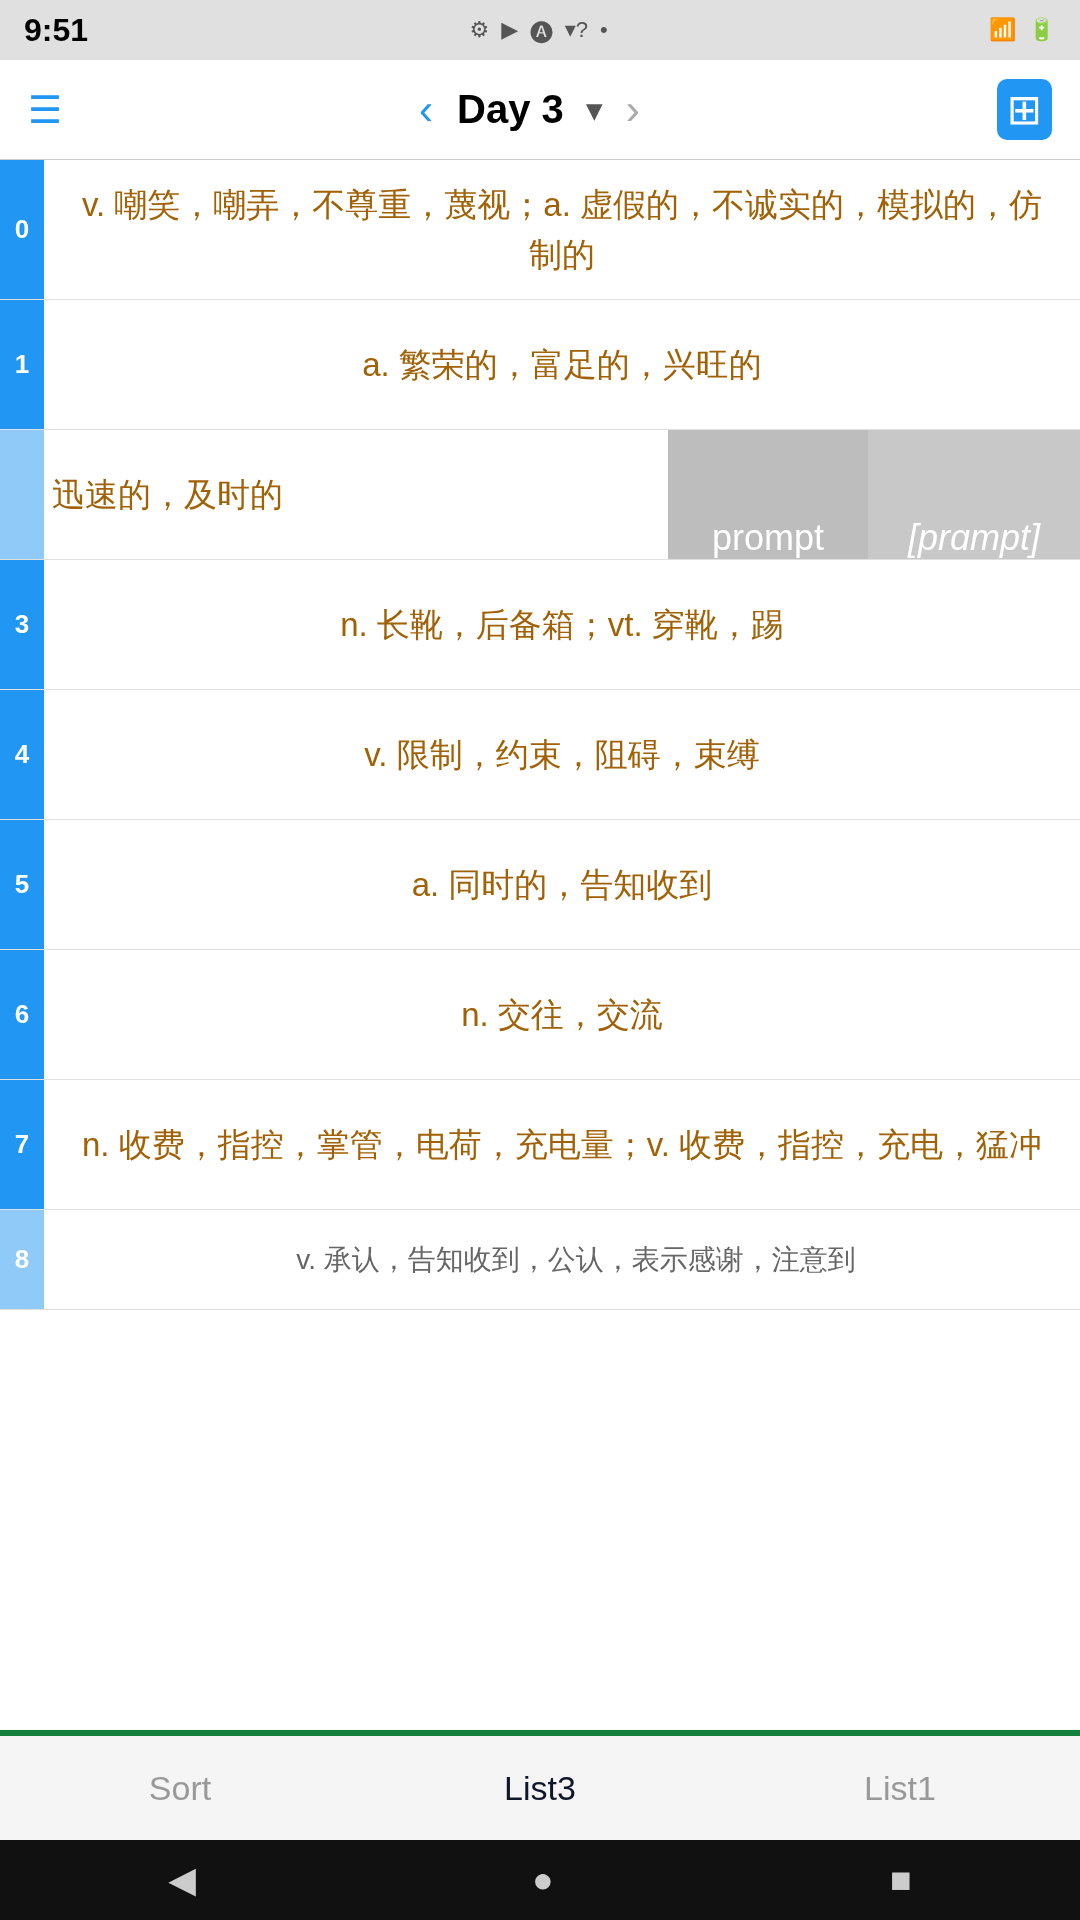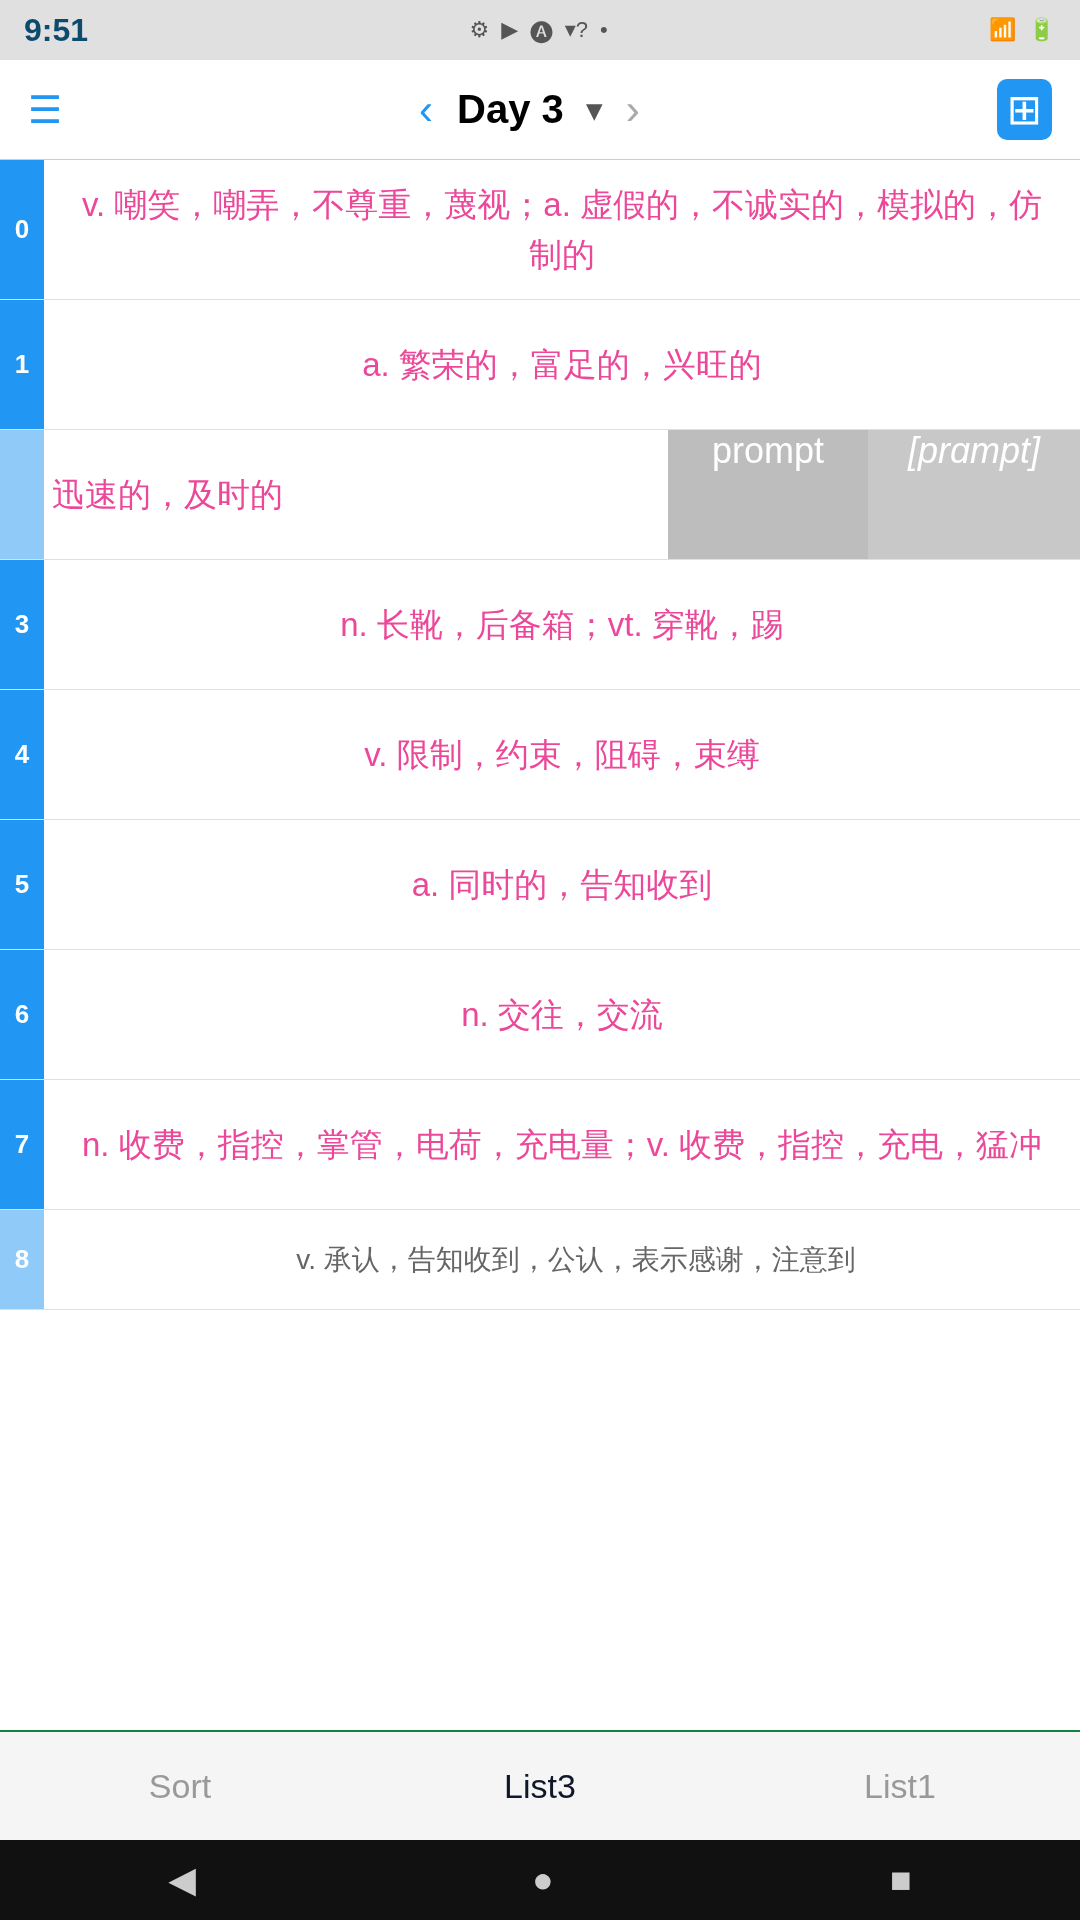--- a/index.html
+++ b/index.html
@@ -18,21 +18,21 @@
       height: 60px;
       background: #e0e0e0;
       display: flex;
       align-items: center;
       justify-content: space-between;
       padding: 0 24px;
     }
     .status-bar .time {
       font-size: 32px;
       font-weight: bold;
-      color: #0c4a6e;
+      color: #000000;
     }
     .status-bar .status-icons {
       display: flex;
       align-items: center;
       gap: 12px;
     }
     .status-icon {
       font-size: 22px;
       color: #555;
     }
@@ -101,39 +101,39 @@
       flex-shrink: 0;
     }
 
     .row-content {
       flex: 1;
       display: flex;
       align-items: center;
       justify-content: center;
       padding: 20px 32px;
       font-size: 33px;
-      color: #ec4899;
+      color: #a16207;
       text-align: center;
       line-height: 1.5;
     }
 
     
     .row-popup {
       position: absolute;
       right: 0;
       top: 0;
       height: 100%;
       display: flex;
       z-index: 10;
     }
     .popup-word, .popup-phonetic {
       background: #bdbdbd;
       color: #fff;
       display: flex;
-      align-items: flex-start;
+      align-items: flex-end;
       justify-content: center;
       font-size: 36px;
       padding: 0 40px;
       min-width: 200px;
     }
     .popup-word { background: #bdbdbd; }
     .popup-phonetic { background: #c8c8c8; font-style: italic; }
 
     
     .row-partial .row-index {
@@ -155,21 +155,21 @@
     }
 
     
     .bottom-tabs {
       position: fixed;
       bottom: 80px;
       left: 0;
       width: 1080px;
       height: 110px;
       background: #f5f5f5;
-      border-top: 2px solid #15803d;
+      border-top: 6px solid #15803d;
       display: flex;
       align-items: center;
     }
 
     .tab-item {
       flex: 1;
       display: flex;
       align-items: center;
       justify-content: center;
       height: 100%;

